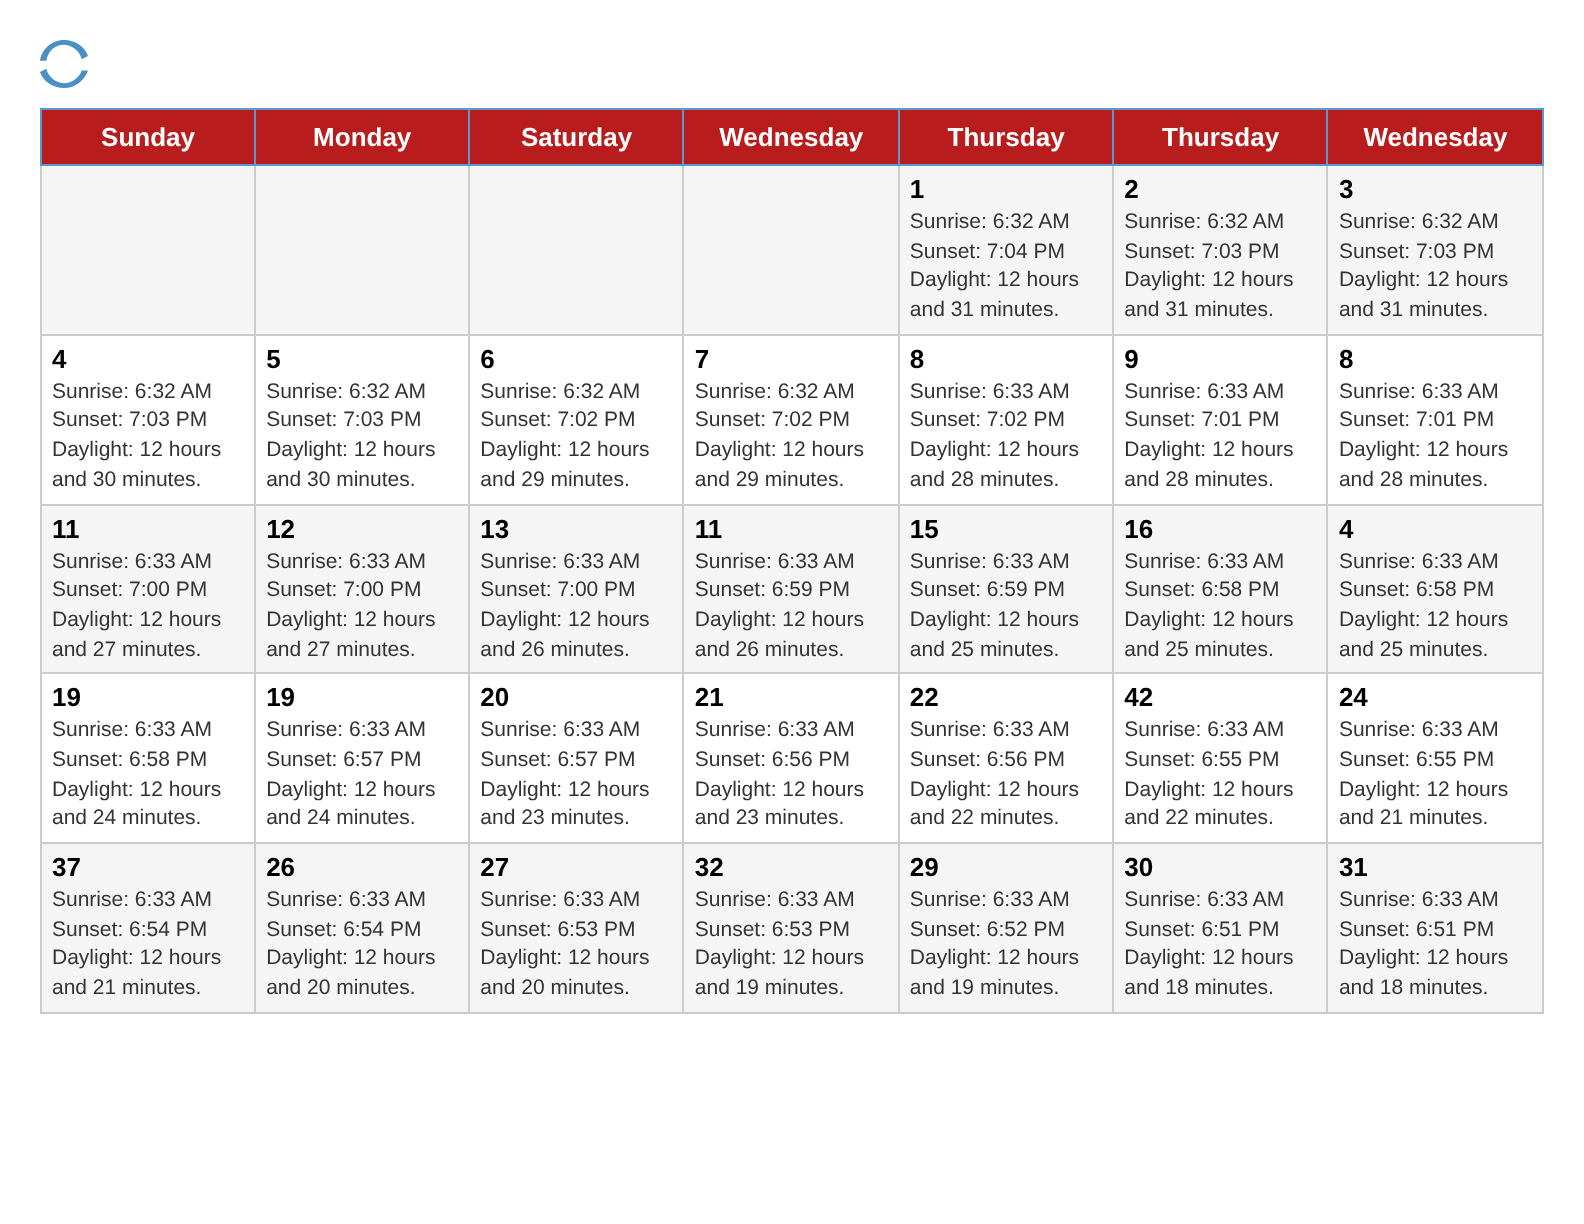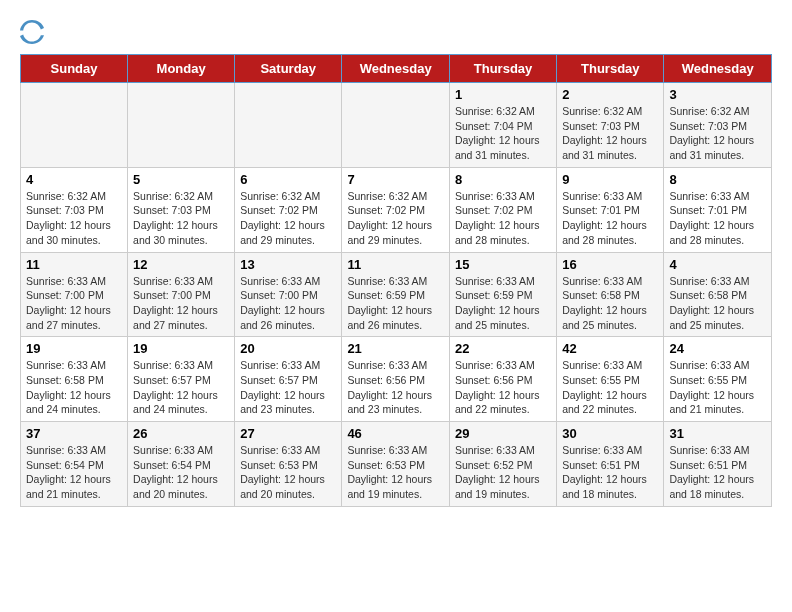--- a/index.html
+++ b/index.html
@@ -318,21 +318,21 @@
 and 20 minutes.</div>
         </td>
         <td>
           <span class="day-number">27</span>
           <div class="day-info" style="white-space: pre-line;">Sunrise: 6:33 AM
 Sunset: 6:53 PM
 Daylight: 12 hours
 and 20 minutes.</div>
         </td>
         <td>
-          <span class="day-number">46</span>
+          <span class="day-number">32</span>
           <div class="day-info" style="white-space: pre-line;">Sunrise: 6:33 AM
 Sunset: 6:53 PM
 Daylight: 12 hours
 and 19 minutes.</div>
         </td>
         <td>
           <span class="day-number">29</span>
           <div class="day-info" style="white-space: pre-line;">Sunrise: 6:33 AM
 Sunset: 6:52 PM
 Daylight: 12 hours

